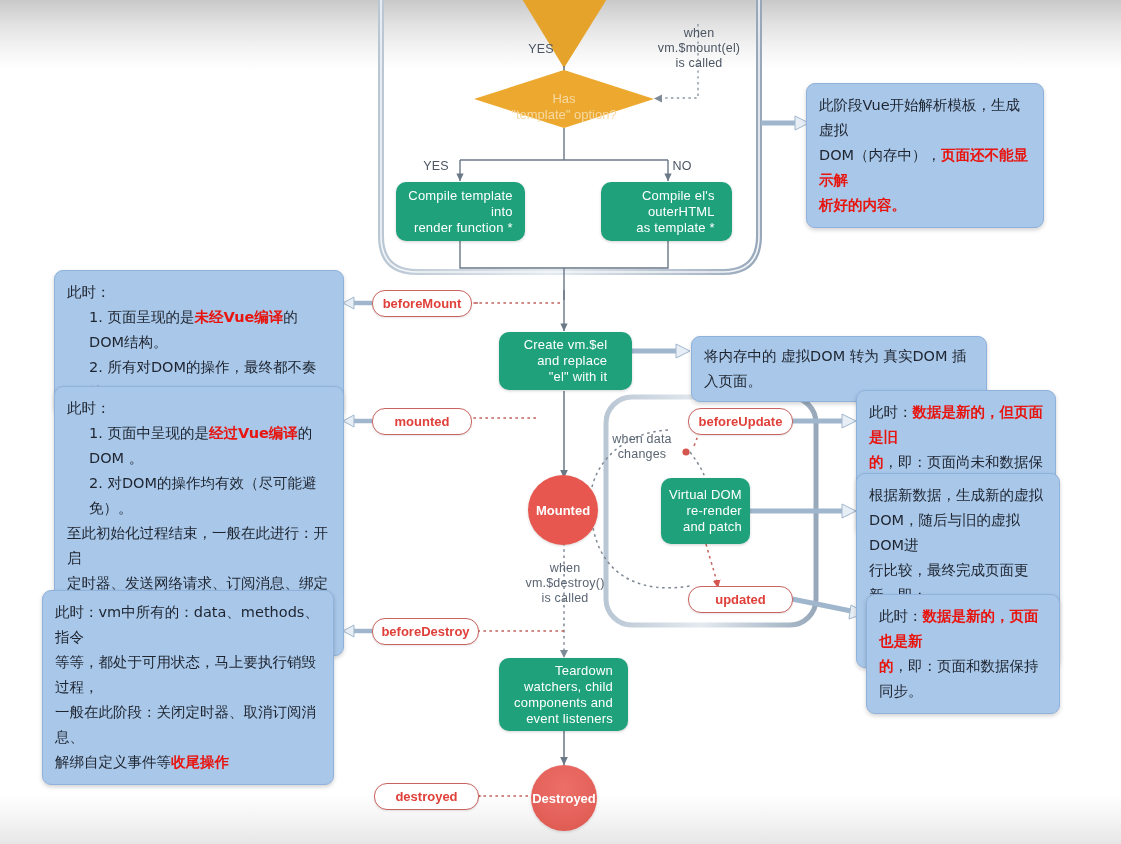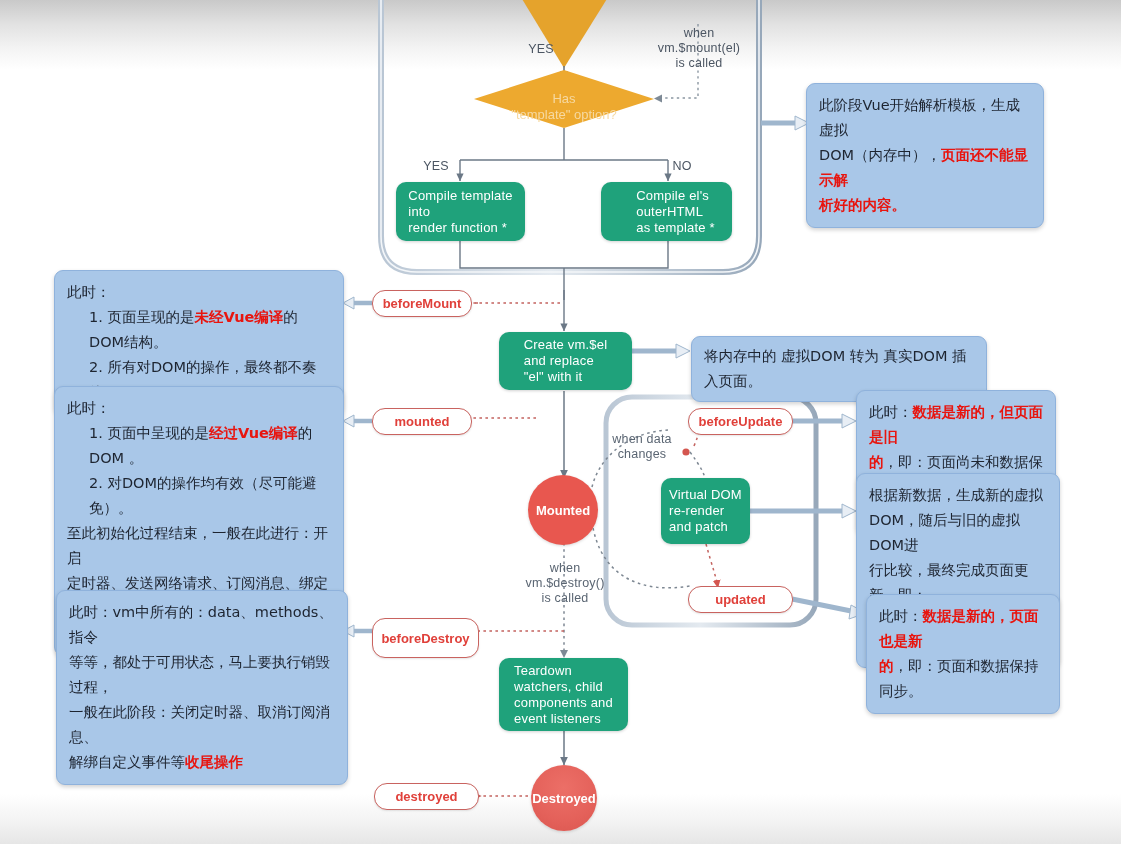--- a/index.html
+++ b/index.html
@@ -12,21 +12,21 @@
   
   #topfade{position:absolute;left:0;top:0;width:1121px;height:70px;
     background:linear-gradient(180deg,#c9c9c9 0%,#e2e2e2 35%,#f4f4f4 70%,#ffffff 100%);}
   #botfade{position:absolute;left:0;bottom:0;width:1121px;height:50px;
     background:linear-gradient(0deg,#e6e6e6 0%,#f3f3f3 45%,#ffffff 100%);}
   #stage{position:absolute;left:0;top:0;width:1121px;height:844px;}
 
   svg.layer{position:absolute;left:0;top:0;width:1121px;height:844px;pointer-events:none;}
 
   .node{position:absolute;box-sizing:border-box;display:flex;align-items:center;
-        justify-content:center;text-align:left;}
+        justify-content:center;text-align:right;}
 
   
   .green{
     background:#1fa27b;color:#ffffff;border-radius:10px;
     font-size:13px;line-height:16px;font-weight:400;letter-spacing:.2px;
     box-shadow:0 1px 3px rgba(0,0,0,.18);padding:4px 6px;
   }
   
   .diamond-wrap{position:absolute;}
   .diamond-txt{position:absolute;left:0;top:8px;width:100%;height:100%;
@@ -233,21 +233,21 @@
   <div class="node circle c-destroyed" style="left:531px;top:765px;width:66px;height:66px;">Destroyed</div>
 
   <div class="node pill" style="left:372px;top:290px;width:100px;height:27px;">beforeMount</div>
 
   <div class="node pill" style="left:372px;top:408px;width:100px;height:27px;">mounted</div>
 
   <div class="node pill" style="left:688px;top:408px;width:105px;height:27px;">beforeUpdate</div>
 
   <div class="node pill" style="left:688px;top:586px;width:105px;height:27px;">updated</div>
 
-  <div class="node pill" style="left:372px;top:618px;width:107px;height:40px;">beforeDestroy</div>
+  <div class="node pill" style="left:372px;top:618px;width:107px;height:27px;">beforeDestroy</div>
 
   <div class="node pill" style="left:374px;top:783px;width:105px;height:27px;">destroyed</div>
 
   <div class="callout" style="left:806px;top:83px;width:238px;">
     <span>此阶段Vue开始解析模板，生成虚拟</span><br>
     <span>DOM（内存中），</span><span class="hl">页面还不能显示解</span><br>
     <span class="hl">析好的内容。</span>
   </div>
 
   <div class="callout" style="left:54px;top:270px;width:290px;">
@@ -258,21 +258,21 @@
 
   <div class="callout" style="left:54px;top:386px;width:290px;">
     <span>此时：</span>
     <span class="li"><span>1. 页面中呈现的是</span><span class="hl">经过Vue编译</span><span>的DOM 。</span></span>
     <span class="li">2. 对DOM的操作均有效（尽可能避免）。</span>
     <span>至此初始化过程结束，一般在此进行：开启</span><br>
     <span>定时器、发送网络请求、订阅消息、绑定自</span><br>
     <span>定义事件、等</span><span class="hl">初始化操作。</span>
   </div>
 
-  <div class="callout flat" style="left:56px;top:590px;width:292px;">
+  <div class="callout flat" style="left:42px;top:590px;width:292px;">
     <span>此时：vm中所有的：data、methods、指令</span><br>
     <span>等等，都处于可用状态，马上要执行销毁过程，</span><br>
     <span>一般在此阶段：关闭定时器、取消订阅消息、</span><br>
     <span>解绑自定义事件等</span><span class="hl">收尾操作</span>
   </div>
 
   <div class="callout" style="left:691px;top:336px;width:296px;padding:7px 12px;">
     <span>将内存中的 虚拟DOM 转为 真实DOM 插入页面。</span>
   </div>
 

